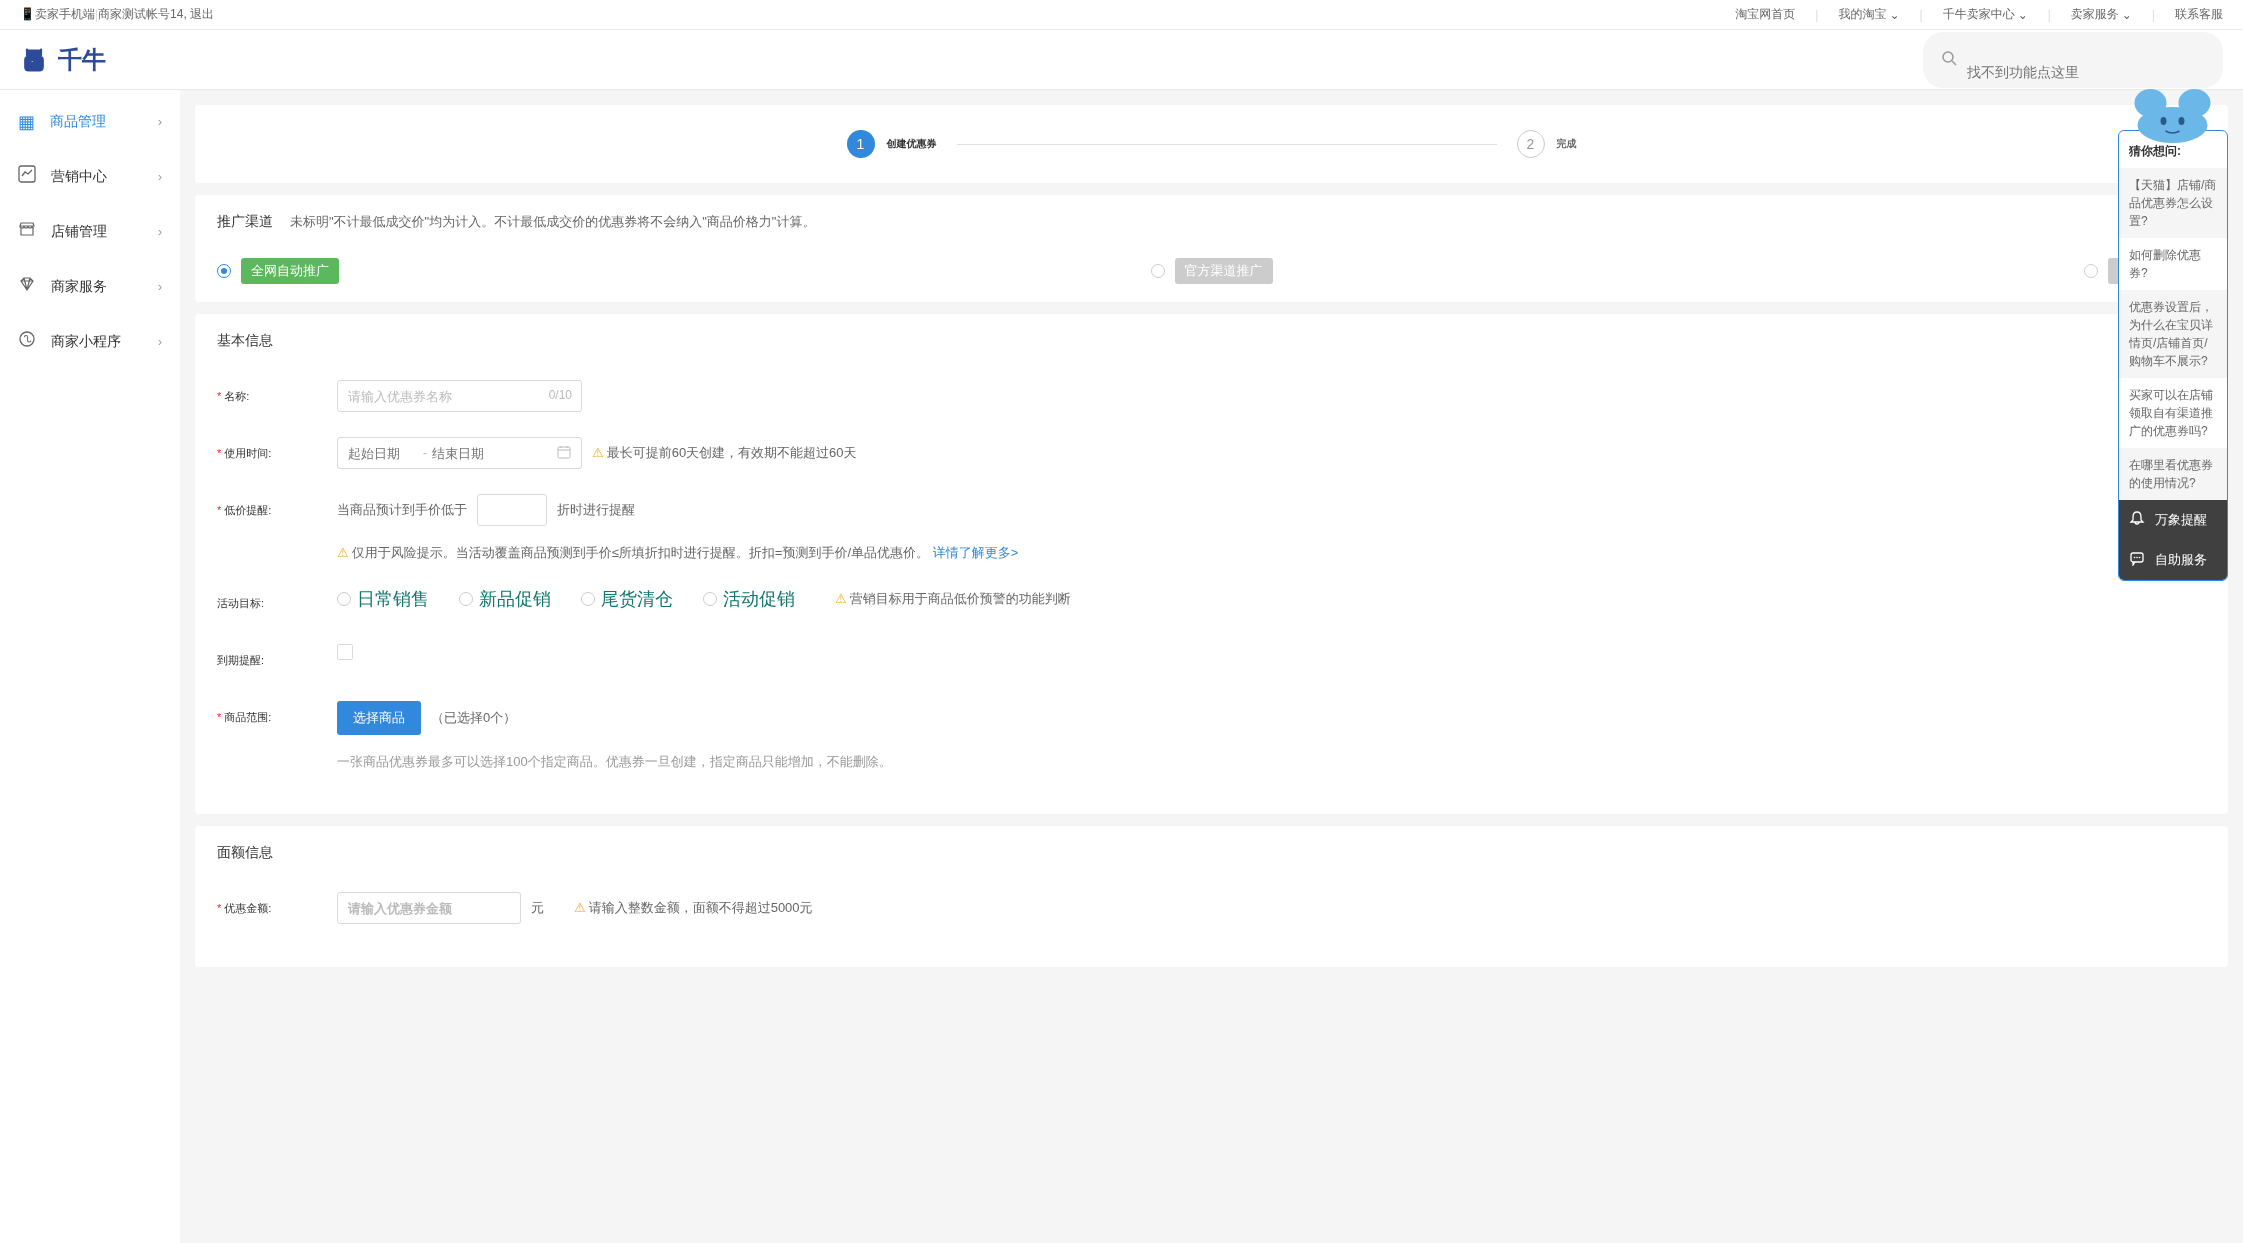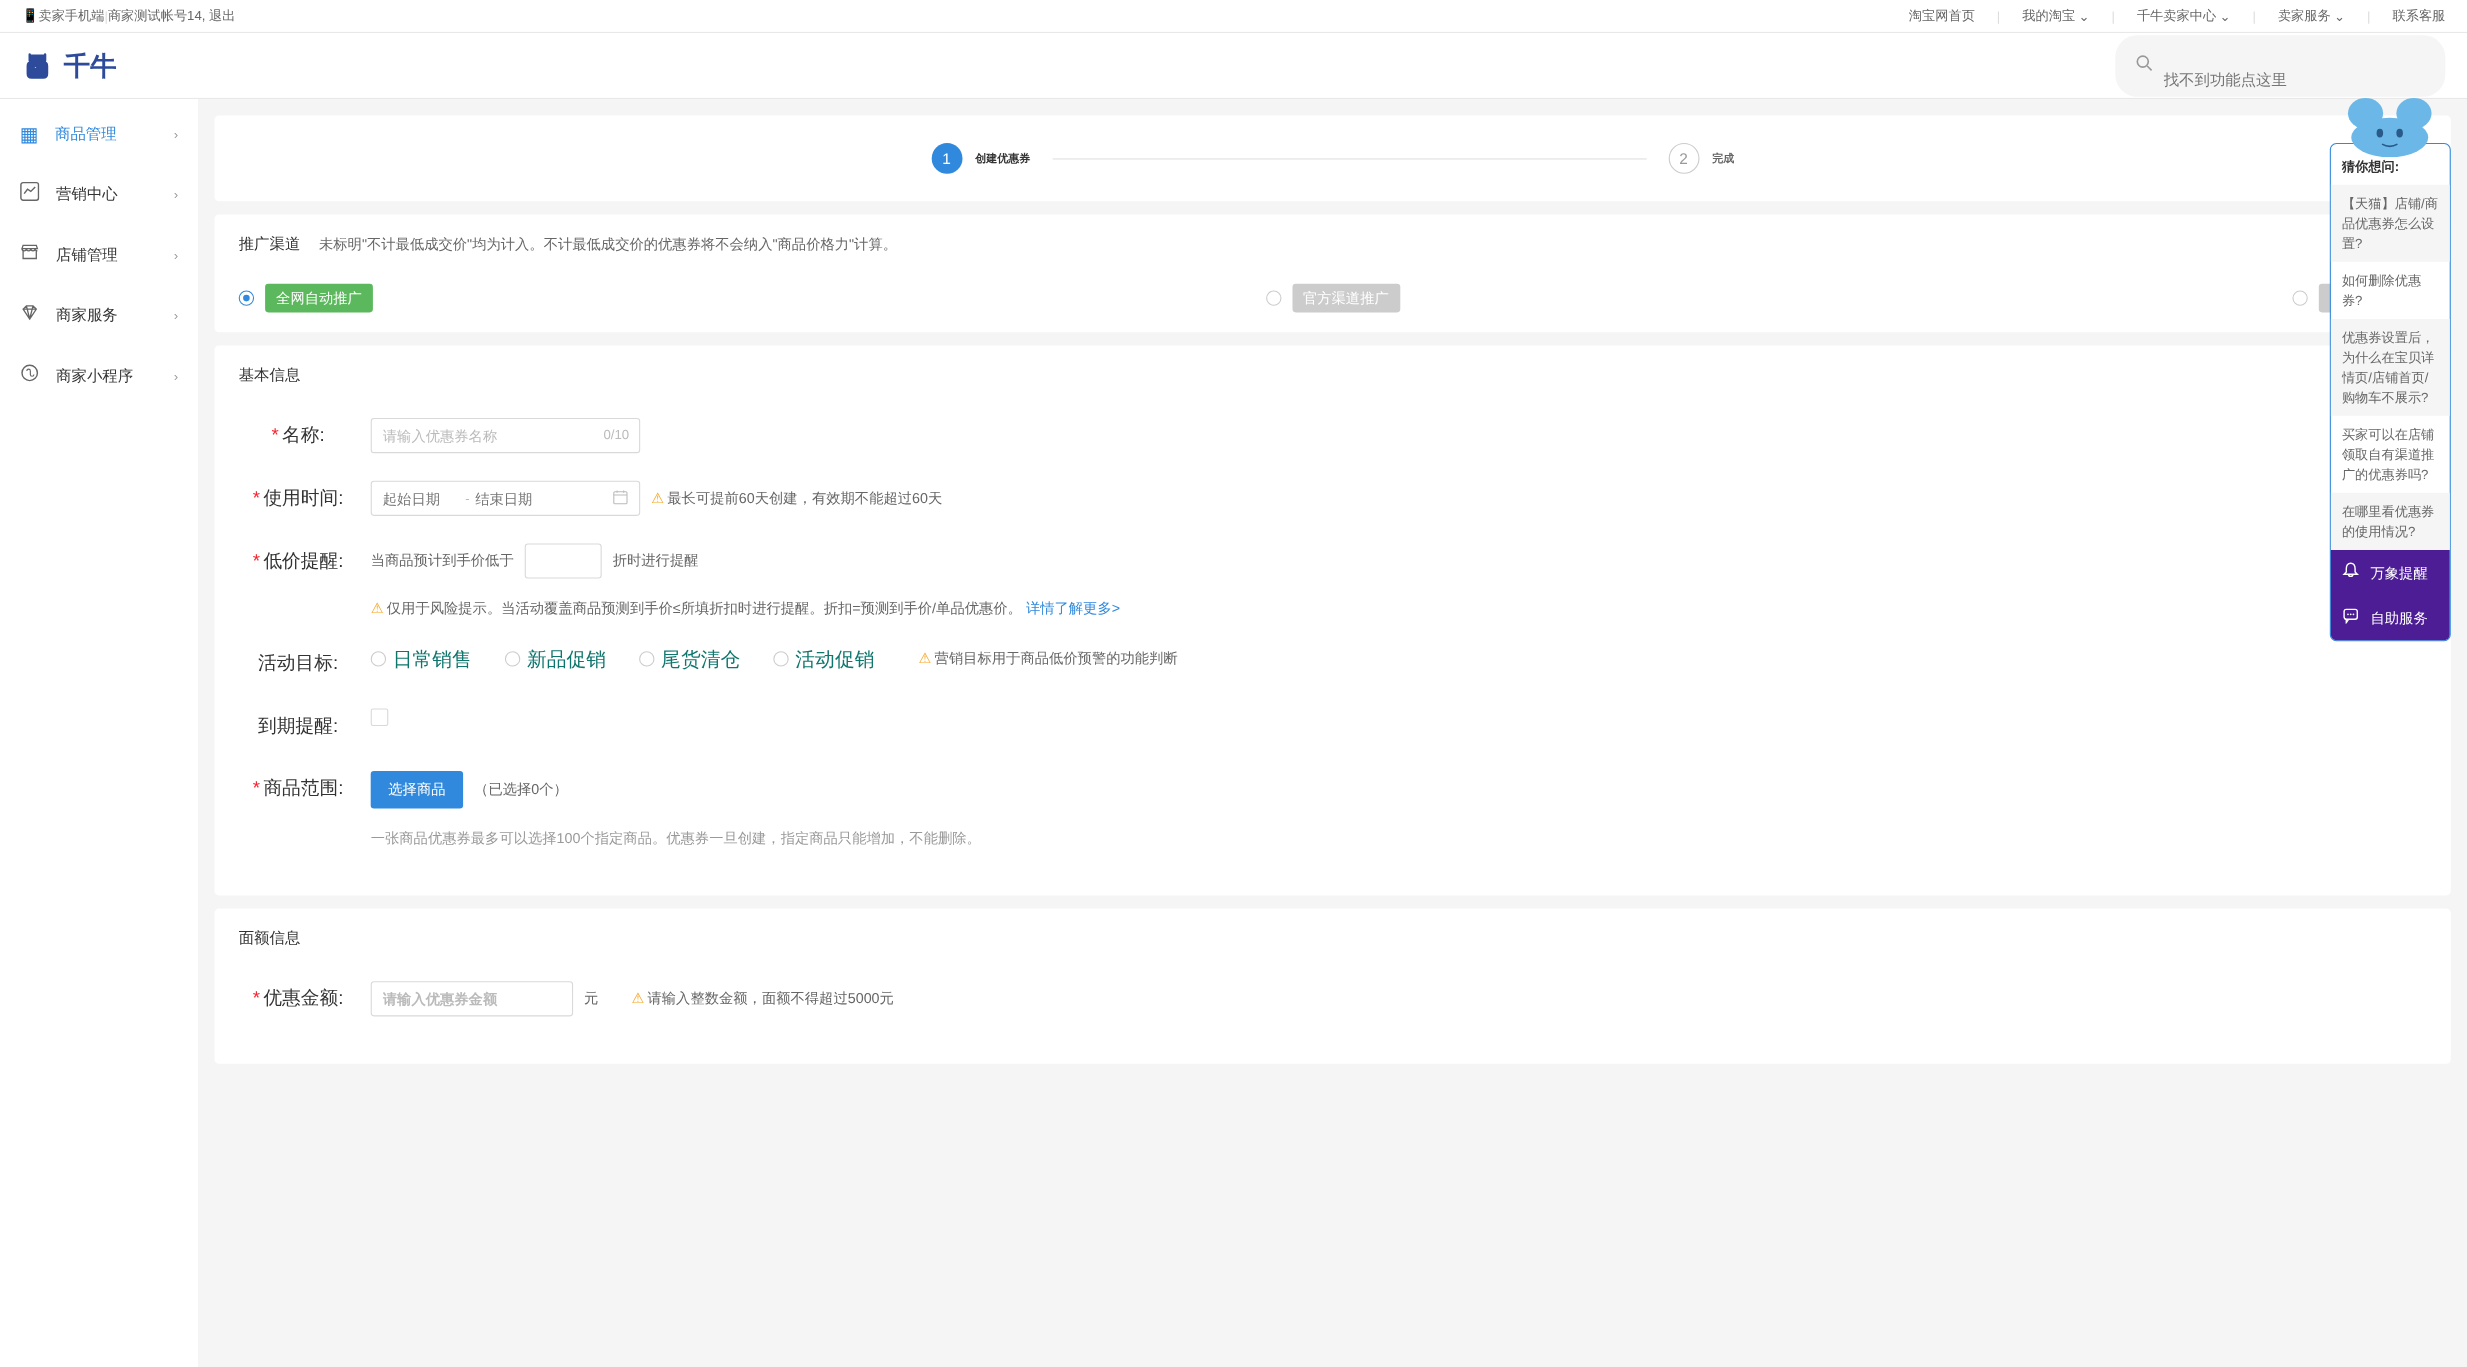--- a/index.html
+++ b/index.html
@@ -54,21 +54,21 @@
     .radio-options { display: flex; align-items: center; gap: 40px; margin-top: 15px; width: 100%; }
     .radio-opt { display: flex; align-items: center; gap: 10px; }
     .radio-circle { width: 14px; height: 14px; border-radius: 50%; border: 1px solid #ccc; position: relative; }
     .radio-circle.checked { border-color: #3089dc; }
     .radio-circle.checked::after { content: ''; position: absolute; top: 3px; left: 3px; width: 6px; height: 6px; background: #3089dc; border-radius: 50%; }
     .tag-green { background: #5cb85c; color: #fff; padding: 4px 10px; border-radius: 3px; font-size: 13px; }
     .tag-gray { background: #ccc; color: #fff; padding: 4px 10px; border-radius: 3px; font-size: 13px; }
     
     
     .form-row { display: flex; align-items: flex-start; margin-bottom: 25px; }
-    .form-label { width: 120px; text-align: center; padding-right: 12px; font-size: 17px; color: #333; line-height: 32px; }
+    .form-label { width: 120px; text-align: left; padding-right: 12px; font-size: 11px; color: #333; line-height: 32px; }
     .form-label .req { color: #f5222d; margin-right: 3px; }
     .form-content { flex: 1; display: flex; align-items: center; flex-wrap: wrap; gap: 10px; }
     .form-input { border: 1px solid #d9d9d9; border-radius: 3px; padding: 6px 10px; font-size: 13px; height: 32px; outline: none; }
     .form-input::placeholder { color: #bbb; }
     .input-name { width: 245px; position: relative; }
     .name-wrap { position: relative; display: inline-block; }
     .name-count { position: absolute; right: 10px; top: 8px; color: #bbb; font-size: 12px; }
     .date-input { width: 245px; display: flex; align-items: center; border: 1px solid #d9d9d9; border-radius: 3px; padding: 0 10px; height: 32px; }
     .date-input input { border: none; outline: none; width: 70px; font-size: 13px; }
     .date-input .sep { color: #bbb; margin: 0 5px; }
@@ -82,21 +82,21 @@
     .radio-inline { display: flex; align-items: center; gap: 30px; }
     .radio-inline label { display: flex; align-items: center; gap: 6px; font-size: 18px; color: #0f766e; }
     .checkbox-sq { width: 16px; height: 16px; border: 1px solid #d9d9d9; border-radius: 2px; }
     
     
     .right-panel { position: absolute; right: 15px; top: 40px; width: 110px; background: #fff; border: 1px solid #3089dc; border-radius: 6px; z-index: 10; }
     .mascot { position: absolute; top: -48px; left: 50%; transform: translateX(-50%); width: 95px; height: 60px; }
     .panel-title { padding: 12px 10px 8px; font-size: 12px; font-weight: 600; color: #333; }
     .panel-item { padding: 8px 10px; font-size: 12px; color: #666; line-height: 1.5; cursor: pointer; }
     .panel-item:nth-child(odd) { background: #f5f5f5; }
-    .panel-footer-btn { display: flex; align-items: center; gap: 10px; padding: 10px; background: #4c1d95; color: #fff; font-size: 13px; cursor: pointer; }
+    .panel-footer-btn { display: flex; align-items: center; gap: 10px; padding: 10px; background: #404040; color: #fff; font-size: 13px; cursor: pointer; }
     .panel-footer-btn.last { border-radius: 0 0 5px 5px; }
     .bell-icon, .chat-icon { font-size: 16px; }
   </style>
 </head>
 <body>
 
 <div class="topbar">
   <div class="topbar-left">
     <span><span class="phone-icon">📱</span><span>卖家手机端</span></span>
     <span class="divider-v">|</span>

